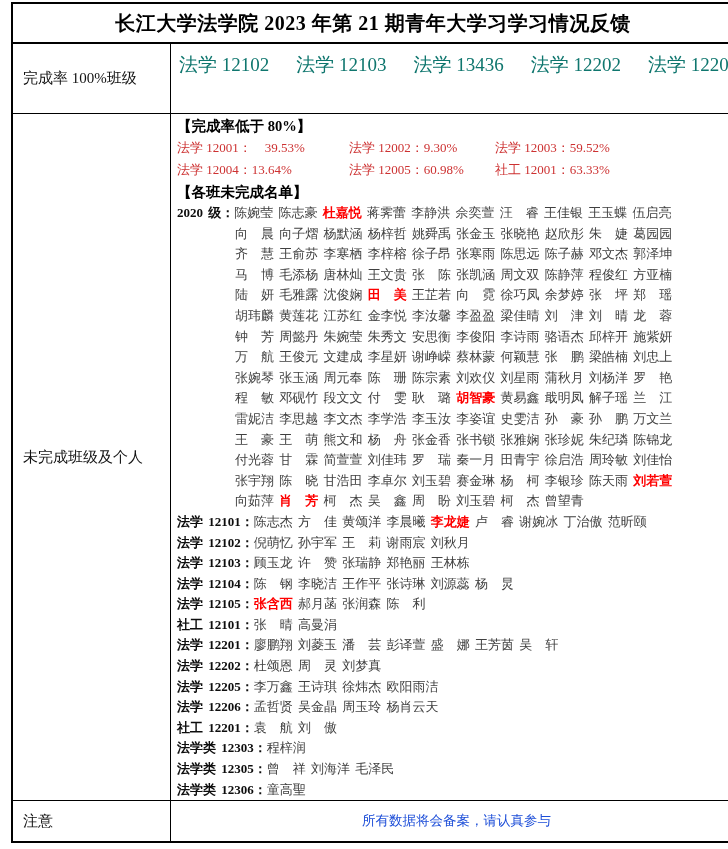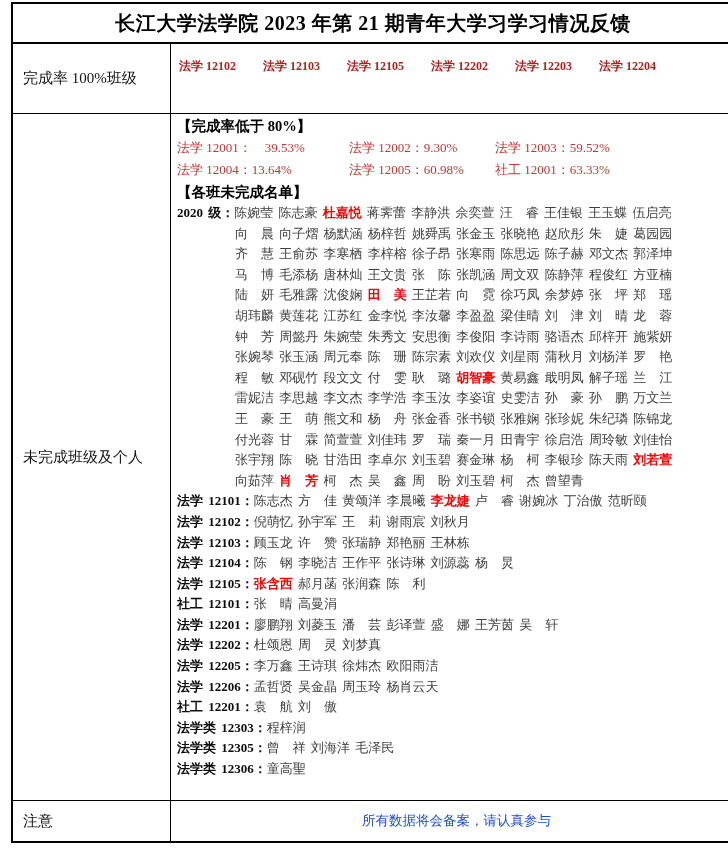--- a/index.html
+++ b/index.html
@@ -25,21 +25,21 @@
   .row-incomplete { flex: 1 1 auto; min-height: 0; }
   .row-notice { flex: 0 0 40px; }
   .label-cell {
     flex: 0 0 158px; border-right: 1px solid #000;
     display: flex; align-items: center; padding-left: 10px;
     font-size: 15px; color: #111;
   }
   .content-cell { flex: 1 1 auto; overflow: hidden; }
   .complete-cell { padding: 4px 6px 0 8px; }
   .complete-line { line-height: 33px; white-space: nowrap; }
-  .complete-line span { color: #b91c1c; font-size: 12px; margin-right: 27px; font-weight: bold; }
+  .complete-line span { color: #0f766e; font-size: 19px; margin-right: 27px; }
   .incomplete-cell { padding: 1px 4px 0 6px; }
   .section-header {
     font-weight: bold; color: #000; font-size: 14.5px; line-height: 22px;
   }
   .low-line { line-height: 22px; font-size: 13px; color: #cd3131; white-space: nowrap; }
   .low-line .col { display: inline-block; }
   .low-line .c1 { width: 172px; }
   .low-line .c2 { width: 146px; }
   .name-line {
     font-size: 13px; line-height: 20.6px; color: #404040;
@@ -57,41 +57,42 @@
 <div class="page">
   <div class="doc-table">
 
     <div class="title-row">
       <span class="doc-title">长江大学法学院 2023 年第 21 期青年大学习学习情况反馈</span>
     </div>
 
     <div class="t-row row-complete">
       <div class="label-cell">完成率 100%班级</div>
       <div class="content-cell complete-cell">
-        <div class="complete-line"><span>法学 12102</span><span>法学 12103</span><span>法学 12105</span><span>法学 12202</span><span>法学 12203</span><span>法学 12204</span></div>
+        <div class="complete-line"><span>法学 12102</span><span>法学 12103</span><span>法学 13436</span><span>法学 12202</span><span>法学 12203</span><span>法学 12204</span></div>
       </div>
     </div>
 
     <div class="t-row row-incomplete">
       <div class="label-cell">未完成班级及个人</div>
       <div class="content-cell incomplete-cell">
         <div class="section-header">【完成率低于 80%】</div>
         <div id="low-lines">
             <div class="low-line"><span class="col c1">法学 12001：　39.53%</span><span class="col c2">法学 12002：9.30%</span><span class="col c3">法学 12003：59.52%</span></div>
             <div class="low-line"><span class="col c1">法学 12004：13.64%</span><span class="col c2">法学 12005：60.98%</span><span class="col c3">社工 12001：63.33%</span></div>
           </div>
         <div class="section-header">【各班未完成名单】</div>
         <div id="grade-lines">
             <div class="name-line"><span class="grade-label">2020 级：</span><span>陈婉莹 陈志豪 </span><span class="red-name">杜嘉悦</span><span> 蒋霁蕾 李静洪 佘奕萱 汪　睿 王佳银 王玉蝶 伍启亮</span></div>
             <div class="name-line cont"><span>向　晨 向子熠 杨默涵 杨梓哲 姚舜禹 张金玉 张晓艳 赵欣彤 朱　婕 葛园园</span></div>
             <div class="name-line cont"><span>齐　慧 王俞苏 李寒栖 李梓榕 徐子昂 张寒雨 陈思远 陈子赫 邓文杰 郭泽坤</span></div>
             <div class="name-line cont"><span>马　博 毛添杨 唐林灿 王文贵 张　陈 张凯涵 周文双 陈静萍 程俊红 方亚楠</span></div>
             <div class="name-line cont"><span>陆　妍 毛雅露 沈俊娴 </span><span class="red-name">田　美</span><span> 王芷若 向　霓 徐巧凤 余梦婷 张　坪 郑　瑶</span></div>
             <div class="name-line cont"><span>胡玮麟 黄莲花 江苏红 金李悦 李汝馨 李盈盈 梁佳晴 刘　津 刘　晴 龙　蓉</span></div>
             <div class="name-line cont"><span>钟　芳 周懿丹 朱婉莹 朱秀文 安思衡 李俊阳 李诗雨 骆语杰 邱梓开 施紫妍</span></div>
+            <div class="name-line cont"><span>万　航 王俊元 文建成 李星妍 谢峥嵘 蔡林蒙 何颖慧 张　鹏 梁皓楠 刘忠上</span></div>
             <div class="name-line cont"><span>张婉琴 张玉涵 周元奉 陈　珊 陈宗素 刘欢仪 刘星雨 蒲秋月 刘杨洋 罗　艳</span></div>
             <div class="name-line cont"><span>程　敏 邓砚竹 段文文 付　雯 耿　璐 </span><span class="red-name">胡智豪</span><span> 黄易鑫 戢明凤 解子瑶 兰　江</span></div>
             <div class="name-line cont"><span>雷妮洁 李思越 李文杰 李学浩 李玉汝 李姿谊 史雯洁 孙　豪 孙　鹏 万文兰</span></div>
             <div class="name-line cont"><span>王　豪 王　萌 熊文和 杨　舟 张金香 张书锁 张雅娴 张珍妮 朱纪璘 陈锦龙</span></div>
             <div class="name-line cont"><span>付光蓉 甘　霖 简萱萱 刘佳玮 罗　瑞 秦一月 田青宇 徐启浩 周玲敏 刘佳怡</span></div>
             <div class="name-line cont"><span>张宇翔 陈　晓 甘浩田 李卓尔 刘玉碧 赛金琳 杨　柯 李银珍 陈天雨 </span><span class="red-name">刘若萱</span></div>
             <div class="name-line cont"><span>向茹萍 </span><span class="red-name">肖　芳</span><span> 柯　杰 吴　鑫 周　盼 刘玉碧 柯　杰 曾望青</span></div>
           </div>
         <div id="class-lines">
             <div class="name-line"><span class="class-label">法学 12101：</span><span>陈志杰 方　佳 黄颂洋 李晨曦 </span><span class="red-name">李龙婕</span><span> 卢　睿 谢婉冰 丁治傲 范昕颐</span></div>

